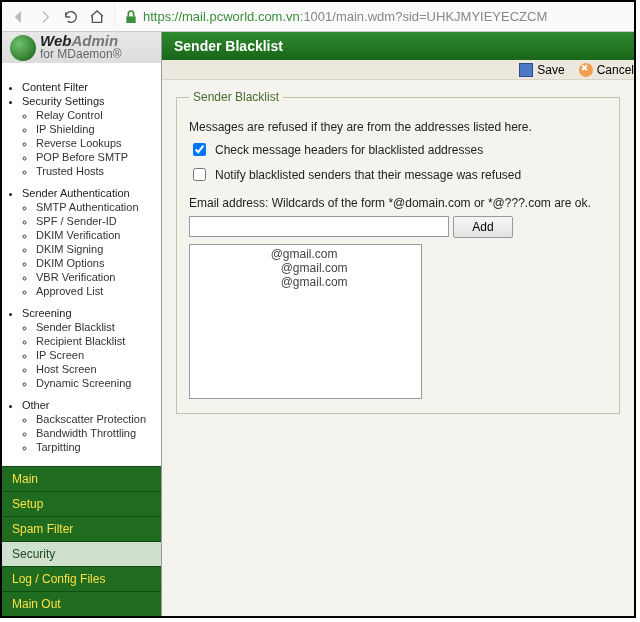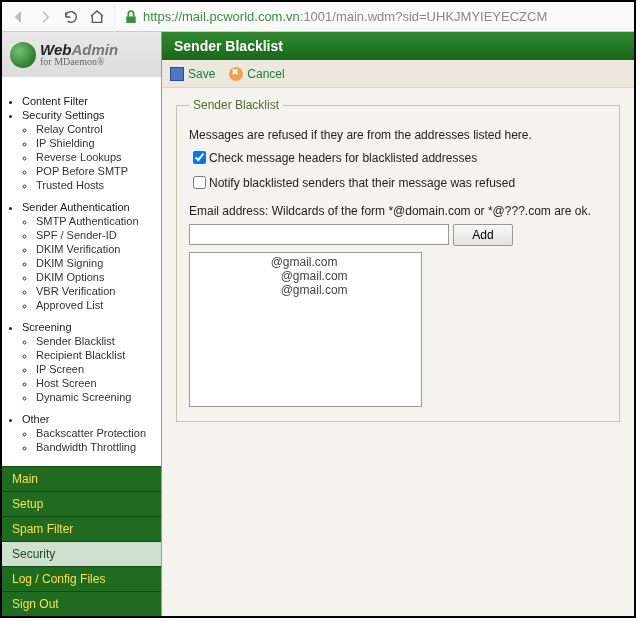--- a/index.html
+++ b/index.html
@@ -11,50 +11,50 @@
   .toolbar .navbtn.disabled { color: #bbb; }
   .toolbar svg { width: 16px; height: 16px; }
   .addr { flex: 1; display: flex; align-items: center; border-left: 1px solid #eee; padding-left: 8px; font-size: 13px; color: #555; line-height: 30px; overflow: hidden; white-space: nowrap; }
   .lock { color: #3b8e3b; margin-right: 4px; display: flex; }
   .addr .host { color: #3b8e3b; }
   .addr .rest { color: #888; }
 
   .body { flex: 1; display: flex; overflow: hidden; }
 
   .sidebar { width: 160px; background: #fff; border-right: 1px solid #999; display: flex; flex-direction: column; }
-  .logo { height: 45px; background: linear-gradient(#e8e8e8, #dcdcdc); display: flex; align-items: center; padding-left: 8px; }
+  .logo { height: 31px; background: linear-gradient(#e8e8e8, #dcdcdc); display: flex; align-items: center; padding-left: 8px; }
   .logo .ball { width: 26px; height: 26px; border-radius: 50%; background: radial-gradient(circle at 35% 35%, #6fc36f, #155d15); margin-right: 4px; }
   .logo .txt { display: flex; flex-direction: column; }
   .logo .txt .t1 { font-weight: bold; font-style: italic; font-size: 15px; color: #222; line-height: 13px; }
   .logo .txt .t1 .grey { color: #777; font-style: italic; }
-  .logo .txt .t2 { font-size: 10px; color: #666; text-align: left; font-family: Liberation Serif, serif; }
+  .logo .txt .t2 { font-size: 12px; color: #666; text-align: left; }
 
   .tree { flex: 1; overflow: auto; font-size: 11px; padding: 6px 2px 6px 8px; color: #222; }
   .tree .topitem { list-style: disc; margin-left: 12px; padding: 1px 0; }
   .tree .topitem.head { margin-top: 8px; }
   .tree .subitem { list-style: circle; margin-left: 26px; padding: 1px 0; color: #333; }
 
   .bottomnav { background: #1f6b1f; }
   .bottomnav .navitem { height: 25px; line-height: 25px; padding-left: 10px; color: #fde047; font-size: 12px; border-top: 1px solid #0f4a0f; cursor: pointer; }
   .bottomnav .navitem.active { background: #cfe0cf; color: #1f4a1f; font-weight: 500; }
 
   .main { flex: 1; display: flex; flex-direction: column; background: #f5f3ee; }
   .titlebar { height: 28px; background: linear-gradient(#2f8a2f, #196619); color: #fff; font-weight: bold; font-size: 14px; line-height: 28px; padding-left: 12px; }
-  .toolbar2 { height: 28px; background: #ece8dd; display: flex; align-items: center; gap: 14px; padding-left: 8px; font-size: 12px; color: #15803d; border-bottom: 1px solid #d8d4c7; }
+  .toolbar2 { height: 20px; background: #ece8dd; display: flex; align-items: center; gap: 14px; padding-left: 8px; font-size: 12px; color: #000000; border-bottom: 1px solid #d8d4c7; justify-content: flex-end; }
   .toolbar2 .btn { display: flex; align-items: center; gap: 4px; cursor: pointer; }
   .toolbar2 .icon { width: 14px; height: 14px; display: inline-block; }
   .icon.save { background: #4b79c6; border: 1px solid #2c4d85; }
   .icon.cancel { background: #f0a050; border-radius: 50%; position: relative; }
   .icon.cancel:after { content: '\2716'; color: #fff; font-size: 9px; position: absolute; left: 2px; top: 0px; }
 
   .content { padding: 10px 12px; }
   fieldset { border: 1px solid #bfc7a6; padding: 10px 12px 14px 12px; }
   legend { font-size: 12px; color: #4a6b2e; padding: 0 4px; }
   .row { font-size: 12px; color: #222; margin: 6px 0; }
-  .row label { display: inline-flex; align-items: center; }
+  .row label { display: inline-flex; align-items: center; gap: 6px; }
   .row select { font-size: 12px; }
   .email-row { display: flex; margin-top: 6px; }
   .email-row input[type=text] { flex: 0 0 260px; font-size: 12px; padding: 2px 4px; border: 1px solid #999; height: 21px; }
   .stdbtn { width: 60px; height: 22px; font-size: 12px; background: linear-gradient(#f8f8f8, #e2e2e2); border: 1px solid #999; border-radius: 2px; margin-left: 4px; cursor: pointer; }
   .listbox { margin-top: 6px; }
   .listbox .list { width: 233px; height: 155px; border: 1px solid #999; font-size: 12px; overflow-y: scroll; background: #fff; padding: 2px 4px; display: inline-block; vertical-align: bottom; }
   .listbox .list .opt { white-space: pre; color: #444; }
   .delrow { display: flex; margin-top: 4px; }
   .delrow .spacer { width: 263px; }
 </style>
@@ -130,21 +130,21 @@
           <li class="subitem">Backscatter Protection</li>
           <li class="subitem">Bandwidth Throttling</li>
           <li class="subitem">Tarpitting</li>
       </ul>
       <div class="bottomnav">
         <div class="navitem">Main</div>
         <div class="navitem">Setup</div>
         <div class="navitem">Spam Filter</div>
         <div class="navitem active">Security</div>
         <div class="navitem">Log / Config Files</div>
-        <div class="navitem">Sign Out</div>
+        <div class="navitem">Main Out</div>
       </div>
     </div>
 
     <div class="main">
       <div class="titlebar">Sender Blacklist</div>
       <div class="toolbar2">
         <div class="btn">
             <span class="icon save"></span>
             <span>Save</span>
           </div>

